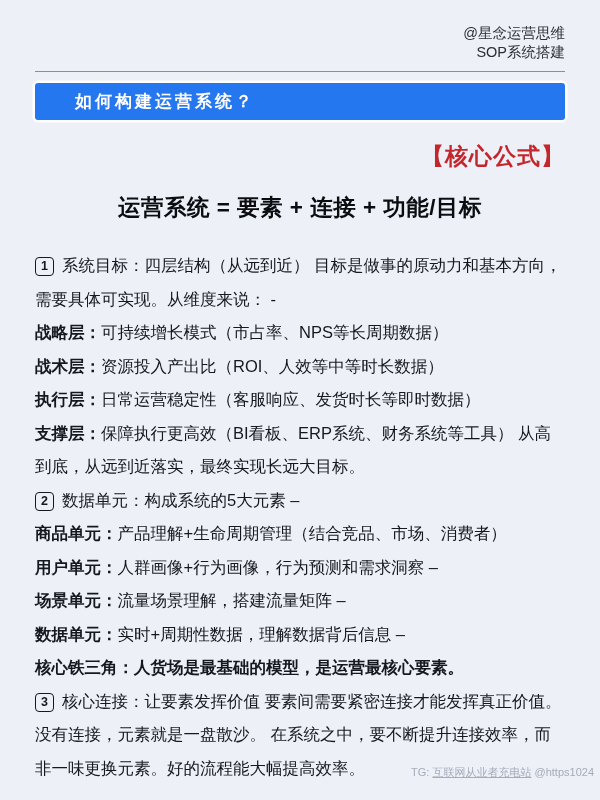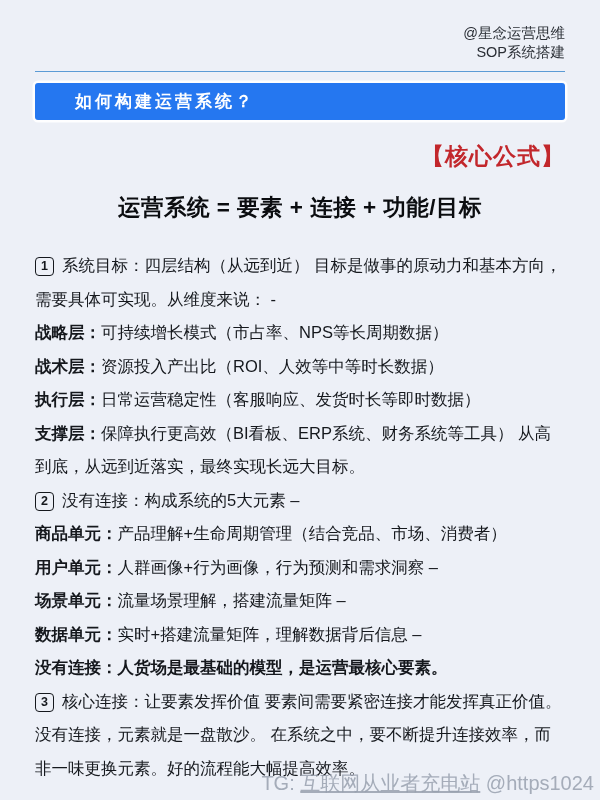--- a/index.html
+++ b/index.html
@@ -73,22 +73,22 @@
     line-height: 17px;
     font-size: 12.5px;
     font-weight: 700;
     vertical-align: 1px;
     margin-right: 8px;
   }
 
   
   .watermark {
     position: absolute;
-    right: 6px; bottom: 3px;
-    font-size: 20px;
+    right: 6px; bottom: 20px;
+    font-size: 11px;
     color: rgba(152,160,174,0.85);
     white-space: nowrap;
   }
   .watermark .u { text-decoration: underline; }
 </style>
 </head>
 <body>
 
 <div class="page">
 
@@ -111,31 +111,31 @@
     <p><span class="numbox">1</span><span>系统目标：四层结构（从远到近） 目标是做事的原动力和基本方向，需要具体可实现。从维度来说： -</span></p>
 
     <p><strong>战略层：</strong><span>可持续增长模式（市占率、NPS等长周期数据）</span></p>
 
     <p><strong>战术层：</strong><span>资源投入产出比（ROI、人效等中等时长数据）</span></p>
 
     <p><strong>执行层：</strong><span>日常运营稳定性（客服响应、发货时长等即时数据）</span></p>
 
     <p><strong>支撑层：</strong><span>保障执行更高效（BI看板、ERP系统、财务系统等工具） 从高到底，从远到近落实，最终实现长远大目标。</span></p>
 
-    <p><span class="numbox">2</span><span>没有连接：构成系统的5大元素 –</span></p>
+    <p><span class="numbox">2</span><span>数据单元：构成系统的5大元素 –</span></p>
 
     <p><strong>商品单元：</strong><span>产品理解+生命周期管理（结合竞品、市场、消费者）</span></p>
 
     <p><strong>用户单元：</strong><span>人群画像+行为画像，行为预测和需求洞察 –</span></p>
 
     <p><strong>场景单元：</strong><span>流量场景理解，搭建流量矩阵 –</span></p>
 
-    <p><strong>数据单元：</strong><span>实时+搭建流量矩阵，理解数据背后信息 –</span></p>
+    <p><strong>数据单元：</strong><span>实时+周期性数据，理解数据背后信息 –</span></p>
 
 
-    <p class="bold-row"><strong>没有连接：</strong><span>人货场是最基础的模型，是运营最核心要素。</span></p>
+    <p class="bold-row"><strong>核心铁三角：</strong><span>人货场是最基础的模型，是运营最核心要素。</span></p>
 
     <p><span class="numbox">3</span><span>核心连接：让要素发挥价值 要素间需要紧密连接才能发挥真正价值。没有连接，元素就是一盘散沙。 在系统之中，要不断提升连接效率，而非一味更换元素。好的流程能大幅提高效率。</span></p>
 
   </div>
 </div>
 
 <div class="watermark"><span>TG: </span><span class="u">互联网从业者充电站</span><span> @https1024</span></div>
 
 </body></html>

